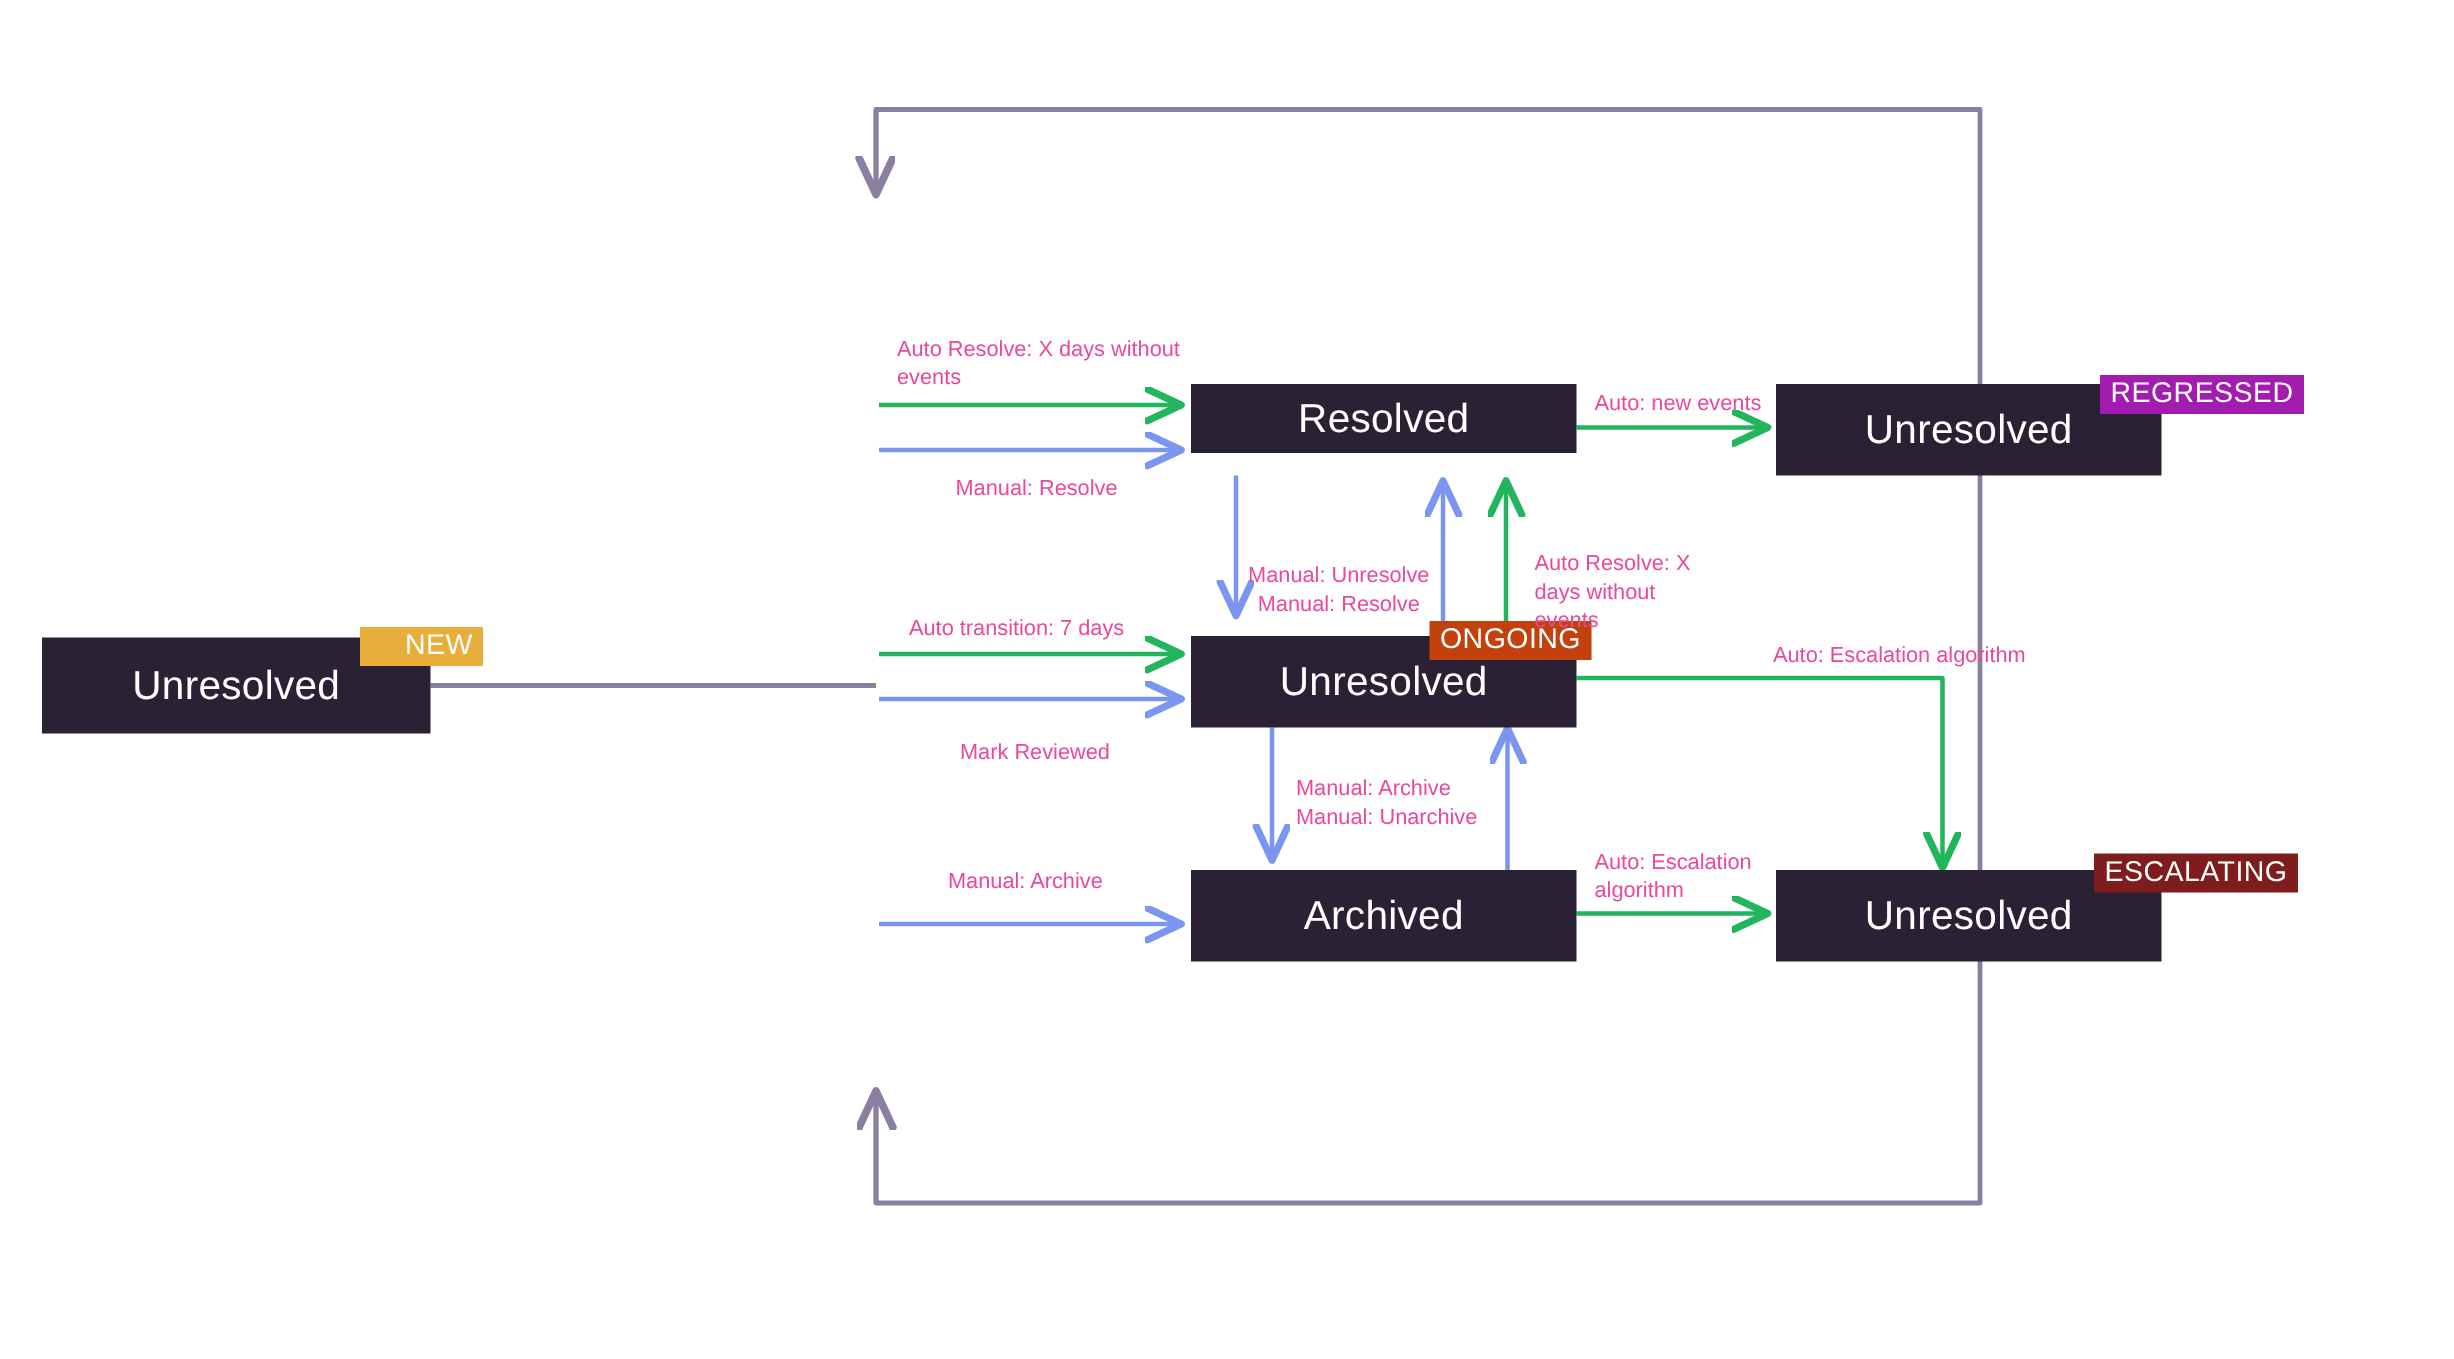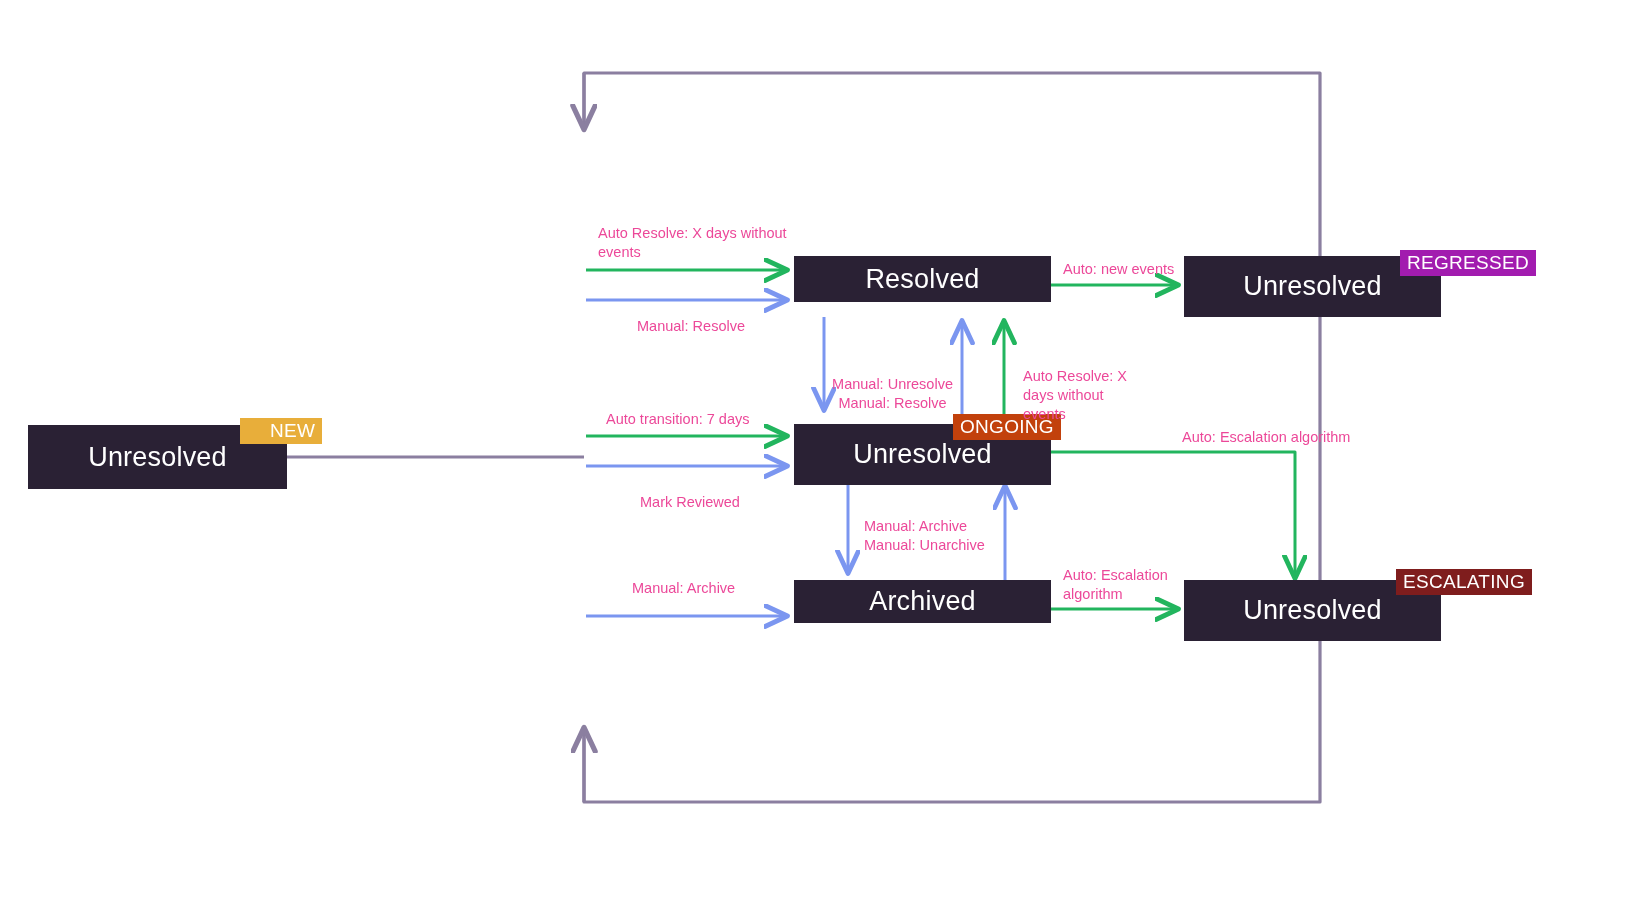--- a/index.html
+++ b/index.html
@@ -142,21 +142,21 @@
     <span>REGRESSED</span>
   </div>
 
   <div class="node" style="left:794px; top:424px; width:257px; height:61px;">
     <span>Unresolved</span>
   </div>
   <div class="badge" style="left:953px; top:414px; background:#c2410c;">
     <span>ONGOING</span>
   </div>
 
-  <div class="node" style="left:794px; top:580px; width:257px; height:43px;">
+  <div class="node" style="left:794px; top:580px; width:257px; height:61px;">
     <span>Archived</span>
   </div>
 
   <div class="node" style="left:1184px; top:580px; width:257px; height:61px;">
     <span>Unresolved</span>
   </div>
   <div class="badge" style="left:1396px; top:569px; background:#7f1d1d;">
     <span>ESCALATING</span>
   </div>
 

